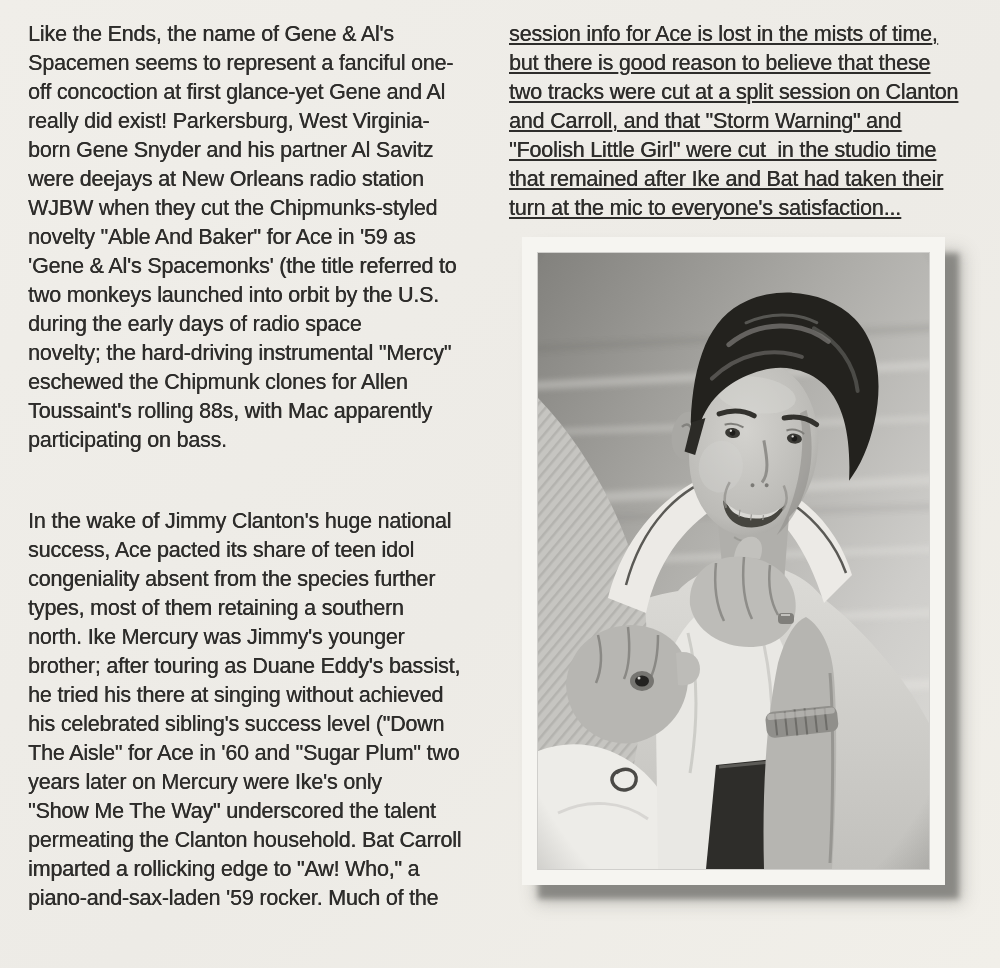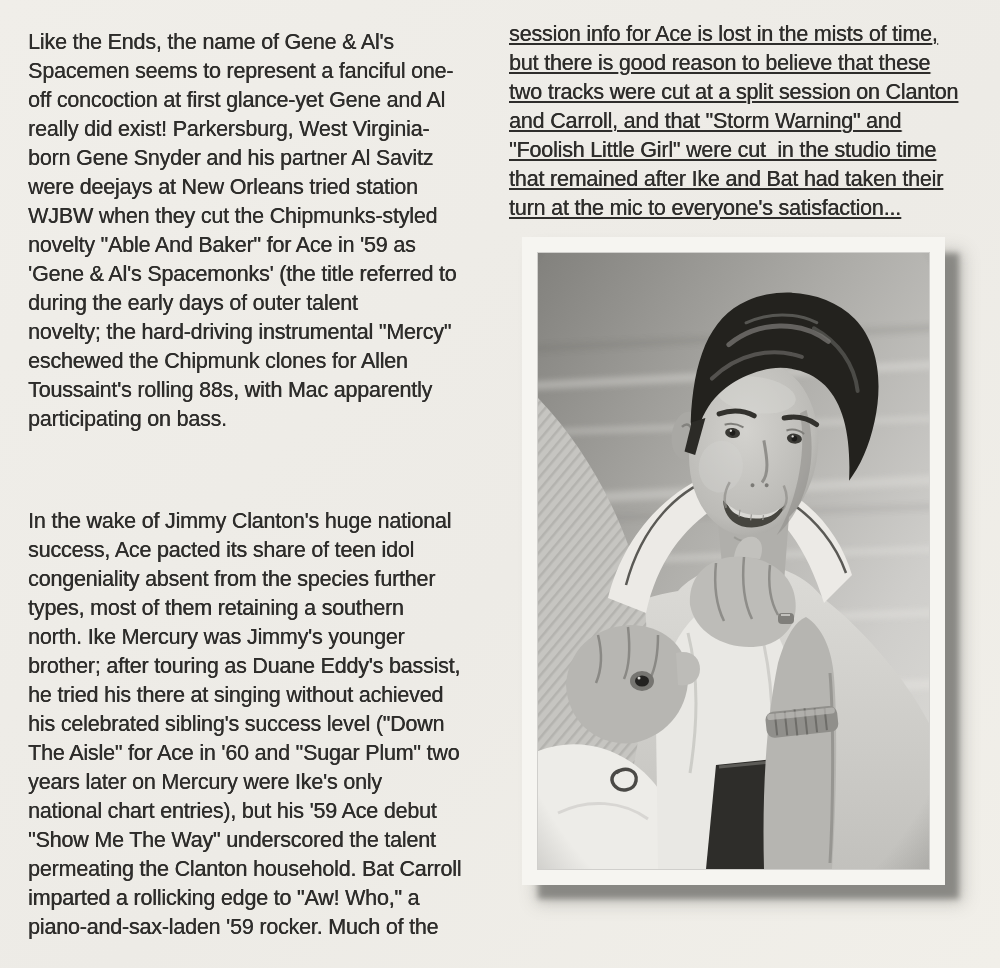--- a/index.html
+++ b/index.html
@@ -31,48 +31,48 @@
                 16px 16px 16px 2px rgba(86,86,82,0.28);
   }
   .photo-frame svg { display: block; outline: 1px solid rgba(40,40,38,0.18); }
 </style>
 </head>
 <body>
 
 <main class="page">
 
   <section>
-    <div class="para" style="left:28px; top:20px;margin-top:8px;">
+    <div class="para" style="left:28px; top:20px;">
         <span class="line">Like the Ends, the name of Gene &amp; Al's</span>
         <span class="line">Spacemen seems to represent a fanciful one-</span>
         <span class="line">off concoction at first glance-yet Gene and Al</span>
         <span class="line">really did exist! Parkersburg, West Virginia-</span>
         <span class="line">born Gene Snyder and his partner Al Savitz</span>
-        <span class="line">were deejays at New Orleans tried station</span>
+        <span class="line">were deejays at New Orleans radio station</span>
         <span class="line">WJBW when they cut the Chipmunks-styled</span>
         <span class="line">novelty "Able And Baker" for Ace in '59 as</span>
         <span class="line">'Gene &amp; Al's Spacemonks' (the title referred to</span>
-        <span class="line">during the early days of outer talent</span>
+        <span class="line">two monkeys launched into orbit by the U.S.</span>
+        <span class="line">during the early days of radio space</span>
         <span class="line">novelty; the hard-driving instrumental "Mercy"</span>
         <span class="line">eschewed the Chipmunk clones for Allen</span>
         <span class="line">Toussaint's rolling 88s, with Mac apparently</span>
         <span class="line">participating on bass.</span>
       </div>
     <div class="para" style="left:28px; top:507px;">
         <span class="line">In the wake of Jimmy Clanton's huge national</span>
         <span class="line">success, Ace pacted its share of teen idol</span>
         <span class="line">congeniality absent from the species further</span>
         <span class="line">types, most of them retaining a southern</span>
         <span class="line">north. Ike Mercury was Jimmy's younger</span>
         <span class="line">brother; after touring as Duane Eddy's bassist,</span>
         <span class="line">he tried his there at singing without achieved</span>
         <span class="line">his celebrated sibling's success level ("Down</span>
         <span class="line">The Aisle" for Ace in '60 and "Sugar Plum" two</span>
         <span class="line">years later on Mercury were Ike's only</span>
-        <span class="line">national chart entries), but his '59 Ace debut</span>
         <span class="line">"Show Me The Way" underscored the talent</span>
         <span class="line">permeating the Clanton household. Bat Carroll</span>
         <span class="line">imparted a rollicking edge to "Aw! Who," a</span>
         <span class="line">piano-and-sax-laden '59 rocker. Much of the</span>
       </div>
   </section>
 
   <section>
     <div class="para" style="left:509px; top:20px;text-decoration:underline;">
         <span class="line">session info for Ace is lost in the mists of time,</span>

